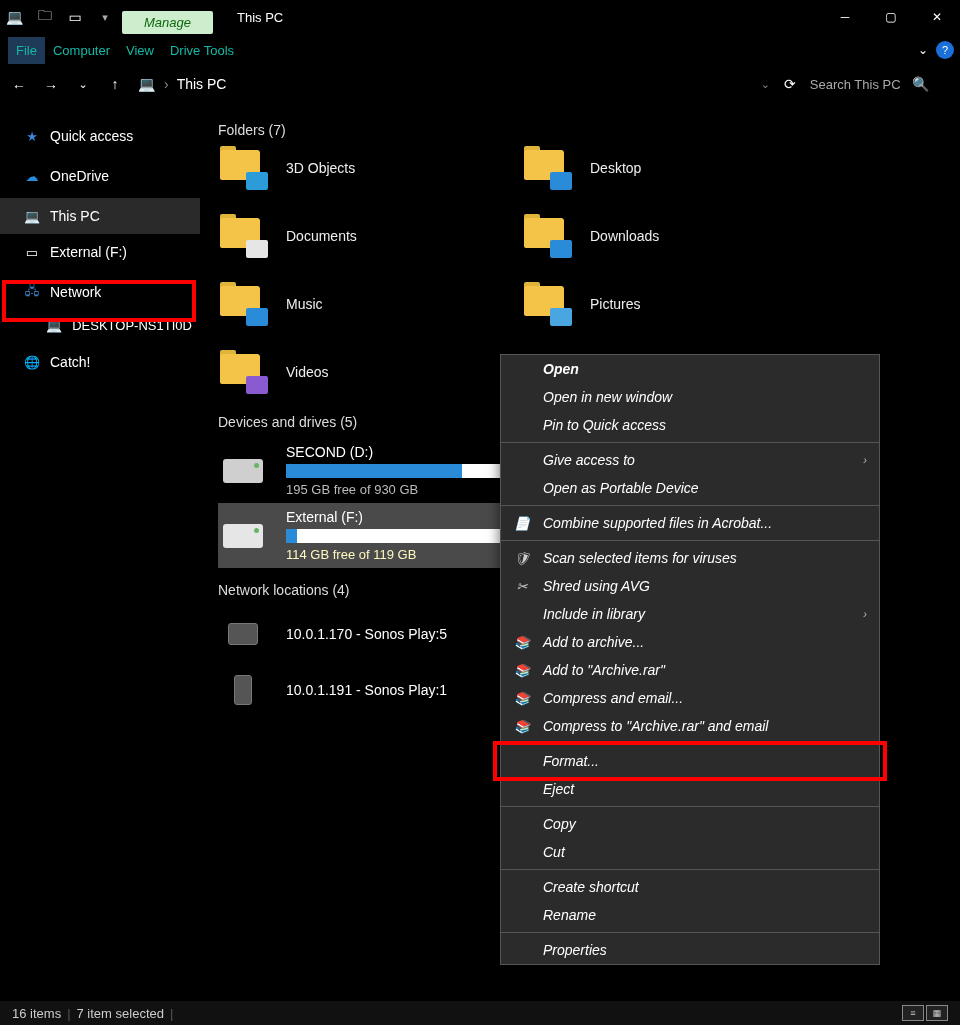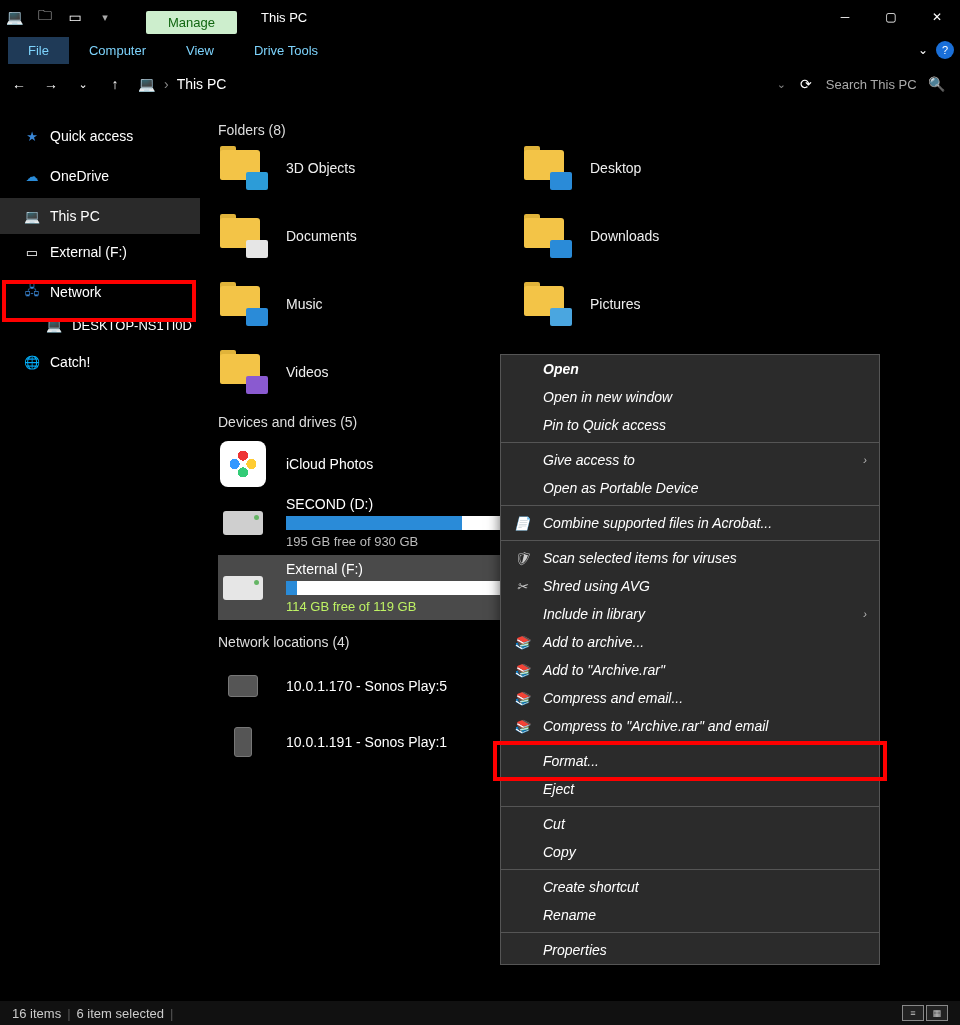--- a/index.html
+++ b/index.html
@@ -2,40 +2,40 @@
 <html><head>
 <meta charset="utf-8">
 <style>
 * { margin:0; padding:0; box-sizing:border-box; font-family:"Segoe UI",Arial,sans-serif; }
 html,body { width:960px; height:1025px; background:#000; color:#fff; overflow:hidden; }
 
 
 .titlebar { height:34px; display:flex; align-items:center; background:#000; }
 .titlebar .qat { display:flex; align-items:center; padding-left:6px; gap:12px; }
 .qat-icon { width:18px; height:18px; display:flex; align-items:center; justify-content:center; font-size:14px; }
-.manage-group { margin-left:32px; position:relative; top:5px; }
+.manage-group { margin-left:8px; position:relative; top:5px;font-style:italic; }
 .manage-btn { background:#cdeecd; color:#116611; padding:4px 22px; font-size:13px; border-radius:2px; }
 .title-text { margin-left:24px; font-size:13px; color:#fff; }
 .win-controls { margin-left:auto; display:flex; }
 .win-btn { width:46px; height:30px; display:flex; align-items:center; justify-content:center; font-size:12px; }
 
 
 .ribbon { height:32px; background:#000; display:flex; align-items:center; font-size:13px; padding-left:8px; }
-.ribbon-tab { padding:6px 20px; color:#7dd3fc; }
+.ribbon-tab { padding:6px 8px; color:#14b8a6; }
 .ribbon-tab.file { background:#1f3a57; }
 .ribbon-right { margin-left:auto; display:flex; align-items:center; padding-right:6px; gap:8px; }
 .ribbon-chev { font-size:12px; }
 .ribbon-help { width:18px;height:18px;border-radius:50%;background:#1a6fd8;display:flex;align-items:center;justify-content:center;font-size:11px; }
 
 
 .addrrow { height:36px; display:flex; align-items:center; padding:0 10px; gap:14px; }
 .nav-btn { width:18px;height:18px;color:#fff;font-size:14px;display:flex;align-items:center;justify-content:center; }
 .addr-crumbs { display:flex; align-items:center; gap:8px; flex:1; font-size:14px; }
 .crumb-pc { width:18px;height:14px;display:flex;align-items:center;justify-content:center; }
-.addr-right { display:flex; align-items:center; gap:12px; color:#aaa; font-size:13px; margin-right:4px; }
+.addr-right { display:flex; align-items:center; gap:12px; color:#aaa; font-size:13px; margin-right:20px; }
 .search-icon { font-size:14px;color:#ccc; }
 
 
 .body { display:flex; height:calc(1025px - 34px - 32px - 36px - 24px); }
 
 
 .sidebar { width:200px; padding-top:16px; font-size:14px; }
 .side-item { display:flex; align-items:center; gap:10px; height:36px; padding-left:24px; }
 .side-item.selected { background:#2a2a2a; }
 .side-item .ico { width:16px;height:16px;display:flex;align-items:center;justify-content:center;font-size:13px; }
@@ -59,21 +59,21 @@
 .icloud-flower { width:28px;height:28px;background:
   radial-gradient(circle at 50% 20%,#e33 0 5px,transparent 5px),
   radial-gradient(circle at 80% 50%,#fc3 0 5px,transparent 5px),
   radial-gradient(circle at 50% 80%,#3c7 0 5px,transparent 5px),
   radial-gradient(circle at 20% 50%,#39f 0 5px,transparent 5px); border-radius:50%; }
 .drive-info { display:flex; flex-direction:column; gap:4px; font-size:14px; }
 .drive-bar { width:220px;height:14px;background:#fff;position:relative; }
 .drive-fill{ position:absolute;left:0;top:0;bottom:0;background:#2a8bd8; }
 .drive-free { font-size:13px;color:#bbb; }
 .drive-item.selected { background:#4a4a4a; }
-.drive-item.selected .drive-free { color:#bef264; }
+.drive-item.selected .drive-free { color:#fef9c3; }
 
 .net-item { display:flex; align-items:center; gap:18px; padding:8px 0; font-size:14px; }
 .net-icon { width:50px;height:40px;display:flex;align-items:center;justify-content:center; }
 .dev-rect { width:30px;height:22px;background:#555;border:1px solid #777;border-radius:3px; }
 
 
 .ctx { position:absolute; left:520px; top:363px; width:380px; background:#2b2b2b; border:1px solid #555; box-shadow:0 4px 12px rgba(0,0,0,.6); font-size:14px; }
 .ctx-row { display:flex; align-items:center; height:28px; padding-left:42px; position:relative; }
 .ctx-row.bold { font-weight:600; }
 .ctx-row .ico { position:absolute; left:12px; width:18px; text-align:center; font-size:13px; color:#ccc; }
@@ -177,21 +177,21 @@
     </div>
     <div style="height:4px"></div>
     <div class="side-item">
       <span class="ico" style="color:#3a87d6;">🌐</span>
       <span>Catch!</span>
     </div>
   </div>
 
   <div class="main">
 
-    <div class="sec-head">Folders (8)</div>
+    <div class="sec-head">Folders (7)</div>
 
     <div class="folder-grid">
       <div class="folder-item">
         <div class="folder-icon">
             <div class="fld-tab"></div>
             <div class="fld-back"></div>
             <div class="fld-badge" style="background:#2c9cd8;"></div>
           </div>
         <span class="folder-label">3D Objects</span>
       </div>
@@ -240,30 +240,20 @@
             <div class="fld-tab"></div>
             <div class="fld-back"></div>
             <div class="fld-badge" style="background:#8a5ad0;"></div>
           </div>
         <span class="folder-label">Videos</span>
       </div>
     </div>
 
     <div class="sec-head" style="margin-top:20px;">Devices and drives (5)</div>
 
-    <div class="drive-item">
-      <div class="drive-icon">
-          <div class="icloud-icon">
-            <div class="icloud-flower"></div>
-          </div>
-        </div>
-      <div class="drive-info">
-          <span>iCloud Photos</span>
-        </div>
-    </div>
 
     <div class="drive-item">
       <div class="drive-icon">
           <div class="hdd"></div>
         </div>
       <div class="drive-info">
         <span>SECOND (D:)</span>
         <div class="drive-bar">
             <div class="drive-fill" style="width:80%"></div>
           </div>
@@ -354,43 +344,43 @@
       <div class="ctx-sep"></div>
       <div class="ctx-row" style="position:relative;">
         <span>Format...</span>
         <div class="ctx-highlight"></div>
       </div>
       <div class="ctx-row">
           <span>Eject</span>
         </div>
       <div class="ctx-sep"></div>
       <div class="ctx-row">
+          <span>Copy</span>
+        </div>
+      <div class="ctx-row">
           <span>Cut</span>
-        </div>
-      <div class="ctx-row">
-          <span>Copy</span>
         </div>
       <div class="ctx-sep"></div>
       <div class="ctx-row">
           <span>Create shortcut</span>
         </div>
       <div class="ctx-row">
           <span>Rename</span>
         </div>
       <div class="ctx-sep"></div>
       <div class="ctx-row">
           <span>Properties</span>
         </div>
     </div>
 
   </div>
 </div>
 
 <div class="status">
   <span>16 items</span>
   <span class="sep">|</span>
-  <span>6 item selected</span>
+  <span>7 item selected</span>
   <span class="sep">|</span>
   <div class="status-right">
     <div class="view-btn">≡</div>
     <div class="view-btn">▦</div>
   </div>
 </div>
 
 </body></html>

